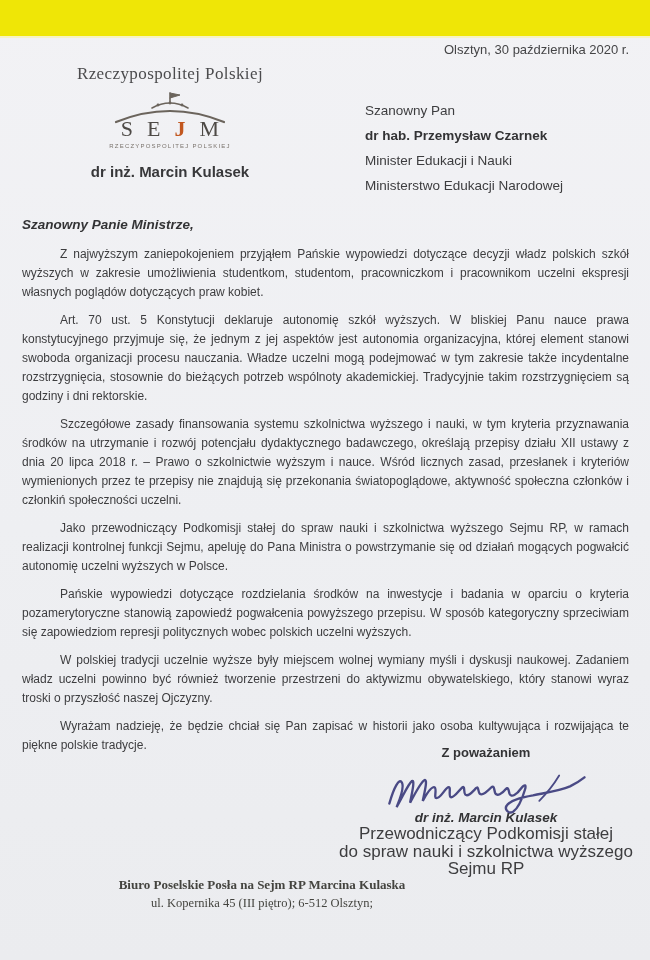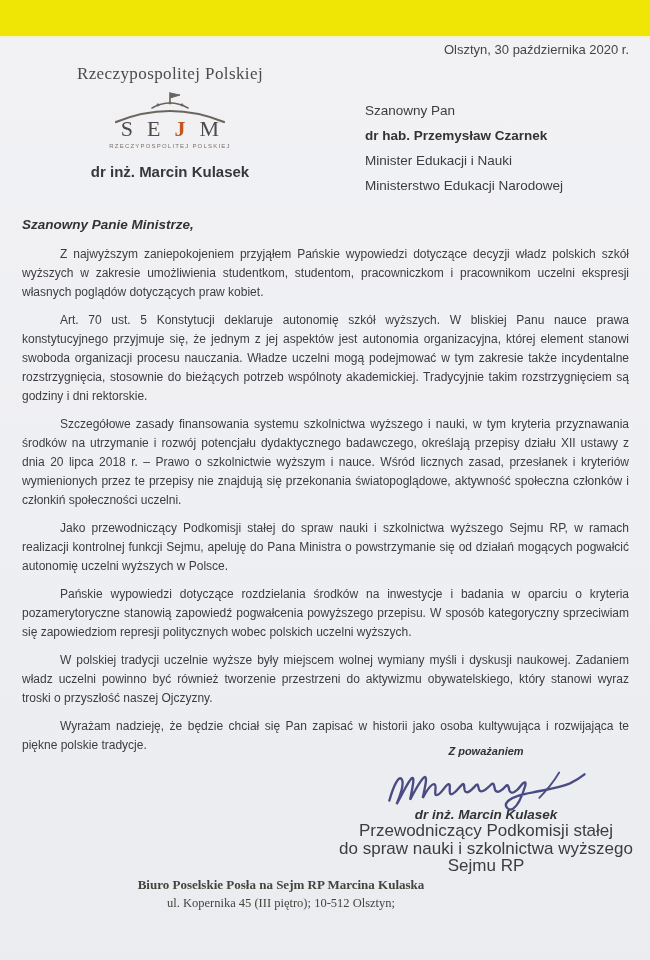--- a/index.html
+++ b/index.html
@@ -64,34 +64,34 @@
     font-size:12px;line-height:19px;
     text-align:justify;text-indent:38px;
     color:#3d3d3f;
   }
   
   .closing{
     position:absolute;top:745px;right:8px;width:312px;
     text-align:center;
   }
   .valediction{
-    font-size:11px;font-weight:bold;font-style:italic;color:#333335;
+    font-size:13px;font-weight:bold;color:#333335;
   }
   .sig{display:block;margin:2px auto -8px auto;}
   .signatory-name{
     font-size:13.5px;font-weight:bold;font-style:italic;color:#333335;
   }
   .signatory-title{
     font-size:17px;line-height:17.5px;color:#3d3d3f;
   }
   
   .footer{
     position:absolute;top:876px;left:0;width:524px;
     text-align:center;
-    font-family:"Liberation Serif",serif;color:#44443f;padding-left:19px;
+    font-family:"Liberation Serif",serif;color:#44443f;
   }
   .footer-line1{font-size:13px;font-weight:bold;line-height:18px;}
   .footer-line2,.footer-line3{font-size:12.5px;line-height:18px;}
 </style>
 </head>
 <body>
 
 <div class="page">
 
   <div class="band" style="background: rgb(239, 230, 6);"></div>
@@ -145,16 +145,16 @@
       <path class="sig-path" d="M8 46 C13 28 19 17 22 23 C25 29 18 45 16 50 C23 38 29 24 33 21 C37 19 32 39 31 45 C37 34 43 22 47 20 C51 19 46 37 45 43 C50 34 55 27 58 28 C61 29 57 40 60 40 C65 40 69 30 73 28 C77 26 73 38 76 39 C80 40 85 31 89 28 C92 26 90 34 92 36 C95 39 100 33 104 29 C107 26 106 33 108 35 C111 38 117 32 121 28 C124 25 124 31 125 34 C127 39 133 35 137 30 C140 27 140 32 141 35 C143 40 149 36 154 29 C158 24 160 25 158 31 C155 41 151 51 145 55 C140 58 134 52 139 47 C145 41 156 39 167 37 C181 34 196 32 208 27 C214 24 219 21 224 17" fill="none" stroke="#4a4a85" stroke-width="2.6" stroke-linecap="round"></path>
       <path class="sig-path" d="M196 15 C190 25 182 35 174 43" fill="none" stroke="#4a4a85" stroke-width="2" stroke-linecap="round"></path>
     </svg>
     <div class="signatory-name">dr inż. Marcin Kulasek</div>
     <div class="signatory-title">Przewodniczący Podkomisji stałej</div>
     <div class="signatory-title">do spraw nauki i szkolnictwa wyższego Sejmu RP</div>
   </div>
 
   <div class="footer">
     <div class="footer-line1">Biuro Poselskie Posła na Sejm RP Marcina Kulaska</div>
-    <div class="footer-line2">ul. Kopernika 45 (III piętro); 10-512 Olsztyn;</div>
+    <div class="footer-line2">ul. Kopernika 45 (III piętro); 6-512 Olsztyn;</div>
   </div>
 
 </div>
 
 </body></html>

